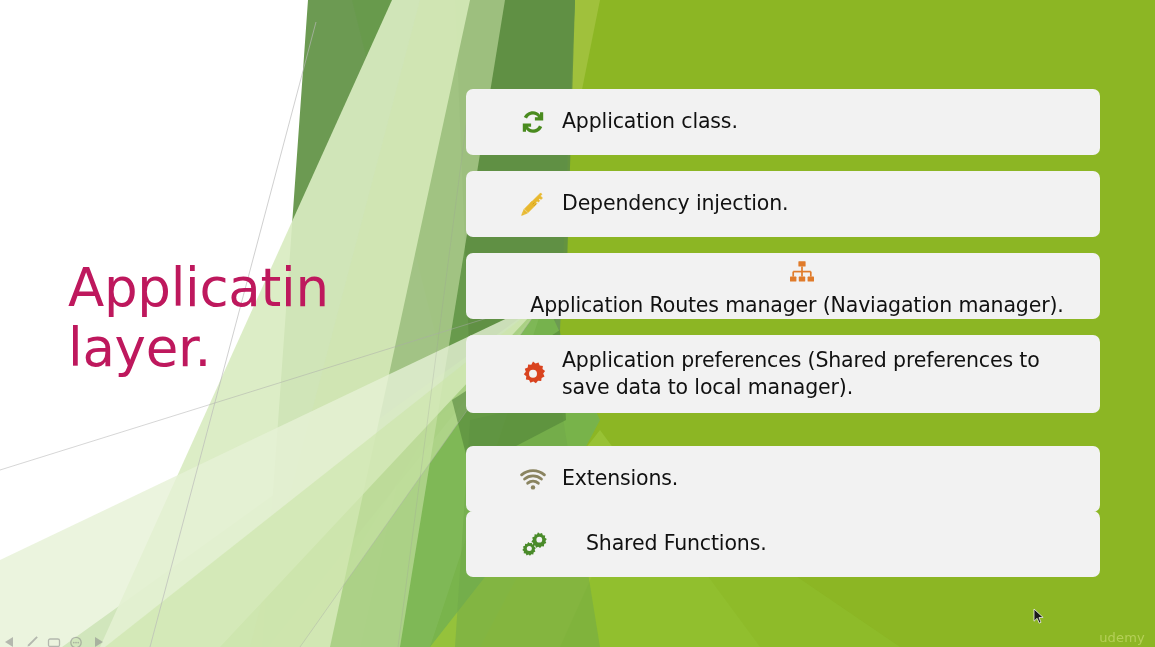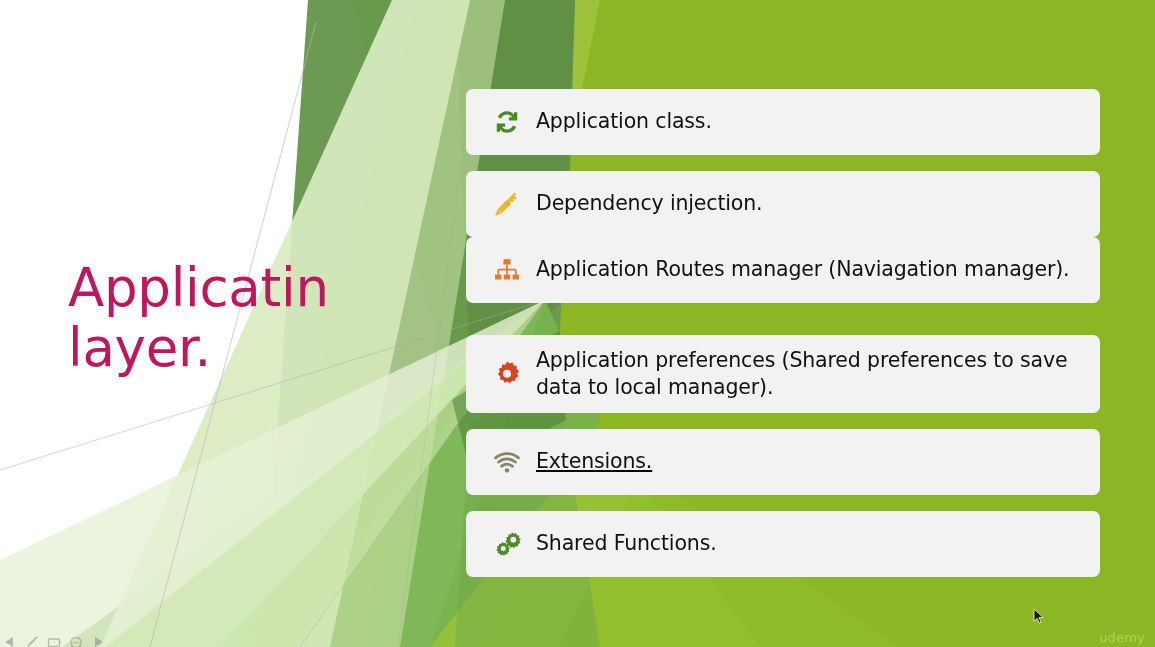--- a/index.html
+++ b/index.html
@@ -24,21 +24,21 @@
 
   
   #cards{
     position:absolute;left:466px;top:89px;width:634px;
   }
   .card{
     position:absolute;left:0;width:634px;
     background:#f2f2f2;border-radius:7px;
     display:flex;align-items:center;
     box-sizing:border-box;
-    padding-left:12px;
+    padding-left:38px;
   }
   .card-icon{
     width:58px;min-width:58px;height:40px;
     display:flex;align-items:center;justify-content:center;
   }
   .card-icon svg{display:block;}
   .card-label{
     font-family:"DejaVu Sans","Liberation Sans",sans-serif;
     font-size:20.5px;line-height:1.32;color:#111111;
     letter-spacing:-0.15px;
@@ -127,21 +127,21 @@
           </g>
           <g stroke="#c99a14" stroke-width="0.9" fill="none">
             <line x1="15.6" y1="16.4" x2="17.4" y2="14.6"></line>
             <line x1="17.0" y1="17.8" x2="18.8" y2="16.0"></line>
           </g>
         </svg>
       </span>
       <span class="card-label">Dependency injection.</span>
     </div>
 
-    <div class="card" style="top:148px;height:66px;">
+    <div class="card" style="top:164px;height:66px;flex-direction:column;">
       <span class="card-icon">
         <svg width="32" height="32" viewBox="0 0 32 32">
           <g fill="#e07b2a">
             <rect x="12.4" y="5.2" width="7.2" height="5.4" rx="0.6"></rect>
             <rect x="4.0" y="20.6" width="6.4" height="5.0" rx="0.6"></rect>
             <rect x="12.8" y="20.6" width="6.4" height="5.0" rx="0.6"></rect>
             <rect x="21.6" y="20.6" width="6.4" height="5.0" rx="0.6"></rect>
           </g>
           <g stroke="#e07b2a" stroke-width="1.7" fill="none">
             <line x1="16" y1="10.6" x2="16" y2="15.6"></line>
@@ -160,35 +160,35 @@
         <svg width="32" height="32" viewBox="0 0 32 32">
           <g fill="#d9431f">
             <path d="M16 3.6l2.5 2.0 3.0-1.0 1.2 3.0 3.2 0.3-0.4 3.2 2.6 1.9-1.9 2.6 1.3 2.9-2.9 1.4-0.4 3.2-3.2-0.3-2.1 2.4-2.6-1.8-2.9 1.4-1.3-2.9-3.2-0.4 0.4-3.2-2.5-2.0 2.0-2.5-1.0-3.0 3.0-1.2 0.3-3.2 3.2 0.4z"></path>
           </g>
           <circle cx="16" cy="15.8" r="4.0" fill="#f2f2f2"></circle>
         </svg>
       </span>
       <span class="card-label">Application preferences (Shared preferences to save data to local manager).</span>
     </div>
 
-    <div class="card" style="top:340px;height:66px;text-decoration:underline;">
+    <div class="card" style="top:357px;height:66px;">
       <span class="card-icon">
         <svg width="32" height="32" viewBox="0 0 32 32">
           <g fill="none" stroke="#8a8460" stroke-linecap="round">
             <path d="M4.6 11.8A17.5 17.5 0 0 1 27.4 11.8" stroke-width="2.9"></path>
             <path d="M7.6 16.0A13.0 13.0 0 0 1 24.4 16.0" stroke-width="2.9"></path>
             <path d="M10.7 20.2A8.3 8.3 0 0 1 21.3 20.2" stroke-width="2.9"></path>
           </g>
           <circle cx="16" cy="24.4" r="2.2" fill="#8a8460"></circle>
         </svg>
       </span>
       <span class="card-label">Extensions.</span>
     </div>
 
-    <div class="card" style="top:422px;height:66px;">
+    <div class="card" style="top:422px;height:66px;gap:24px;">
       <span class="card-icon">
         <svg width="32" height="32" viewBox="0 0 32 32">
           <g fill="#4a8b2a">
             <path d="M21.0 4.2l1.8 1.5 2.2-0.7 0.9 2.2 2.3 0.2-0.3 2.3 1.9 1.4-1.4 1.9 0.9 2.1-2.1 1.0-0.3 2.3-2.3-0.2-1.5 1.8-1.9-1.3-2.1 1.0-0.9-2.1-2.3-0.3 0.3-2.3-1.8-1.5 1.5-1.8-0.7-2.2 2.2-0.9 0.2-2.3 2.3 0.3z"></path>
             <circle cx="22.3" cy="11.7" r="2.9" fill="#f2f2f2"></circle>
             <path d="M11.2 14.0l1.6 1.3 1.9-0.6 0.8 1.9 2.0 0.2-0.3 2.0 1.6 1.3-1.2 1.6 0.8 1.8-1.8 0.9-0.3 2.0-2.0-0.2-1.3 1.6-1.6-1.2-1.8 0.8-0.9-1.8-2.0-0.3 0.2-2.0-1.6-1.3 1.3-1.6-0.6-1.9 1.9-0.8 0.2-2.0 2.0 0.3z"></path>
             <circle cx="12.3" cy="20.5" r="2.5" fill="#f2f2f2"></circle>
           </g>
         </svg>
       </span>

